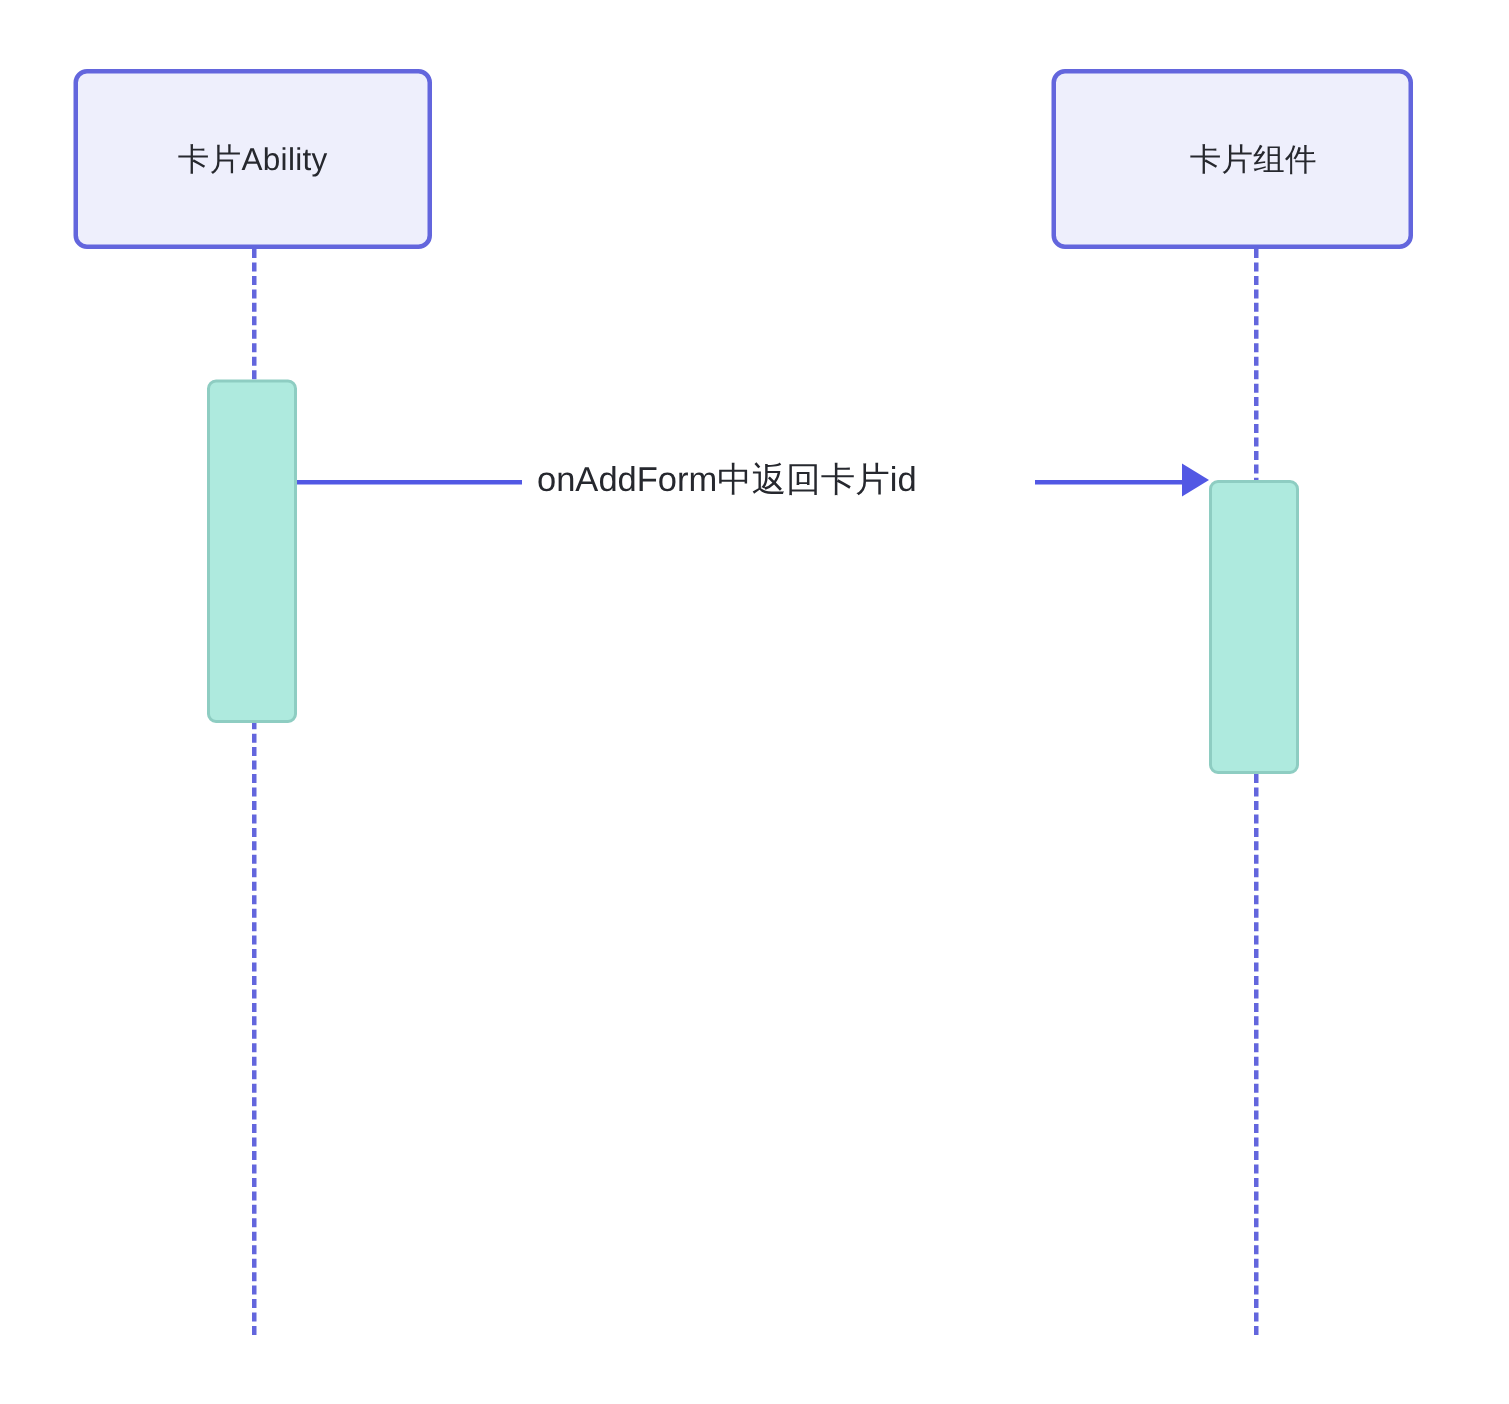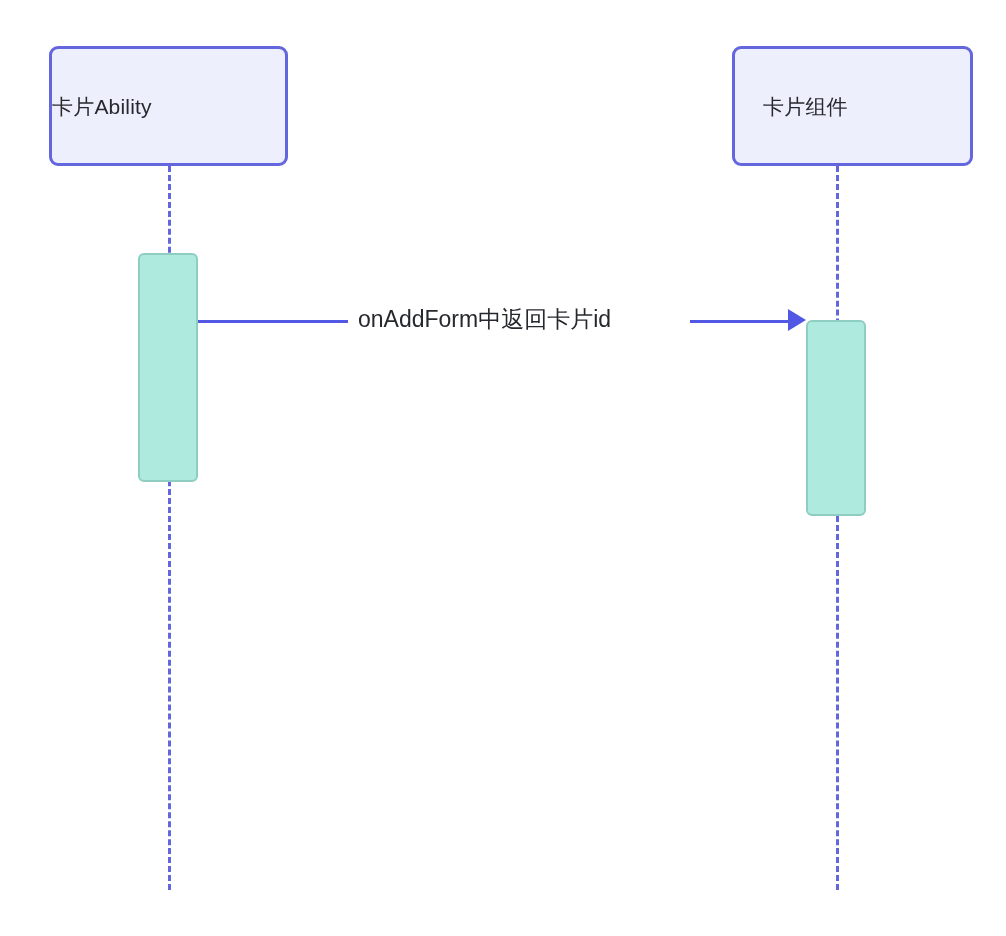--- a/index.html
+++ b/index.html
@@ -20,21 +20,21 @@
 
   
   .participant {
     position: absolute;
     box-sizing: border-box;
     border: 3px solid #6366dd;
     background: #eeeffc;
     border-radius: 9px;
     display: flex;
     align-items: center;
-    justify-content: flex-start;
+    justify-content: center;
   }
   .participant-label {
     font-size: 21px;
     color: #26282e;
     letter-spacing: 0.2px;
     line-height: 1;
     white-space: nowrap;
   }
 
   
@@ -83,21 +83,21 @@
 <div id="canvas">
 
   <div class="participant" style="left:49px; top:46px; width:239px; height:120px;">
     <span class="participant-label">卡片Ability</span>
   </div>
 
   <div class="lifeline" style="left:168px; top:166px; height:724px;"></div>
 
   <div class="activation" style="left:138px; top:253px; width:60px; height:229px;"></div>
 
-  <div class="participant" style="left:732px; top:46px; width:241px; height:120px;padding-left:28px;">
+  <div class="participant" style="left:701px; top:46px; width:241px; height:120px;padding-left:28px;">
     <span class="participant-label">卡片组件</span>
   </div>
 
   <div class="lifeline" style="left:836px; top:166px; height:724px;"></div>
 
   <div class="activation" style="left:806px; top:320px; width:60px; height:196px;"></div>
 
   <div class="msg-line" style="left:198px; top:320px; width:150px;"></div>
 
   <div class="msg-line" style="left:690px; top:320px; width:98px;"></div>

